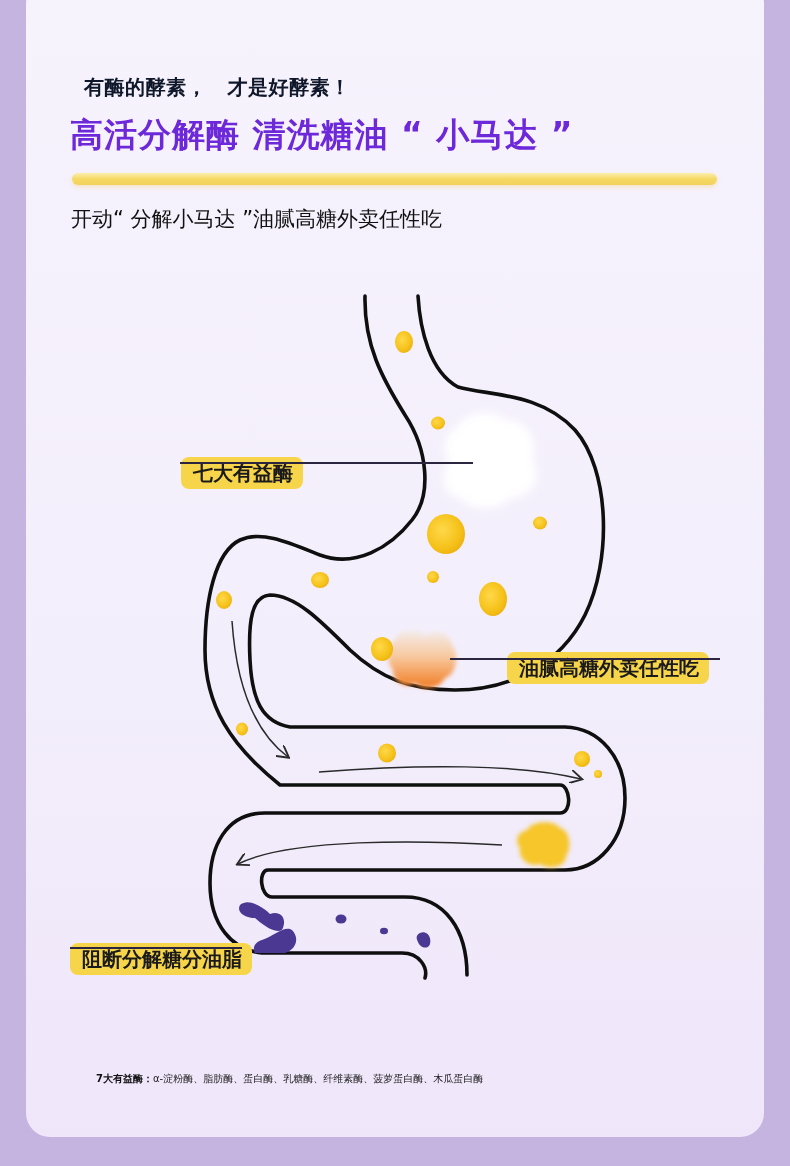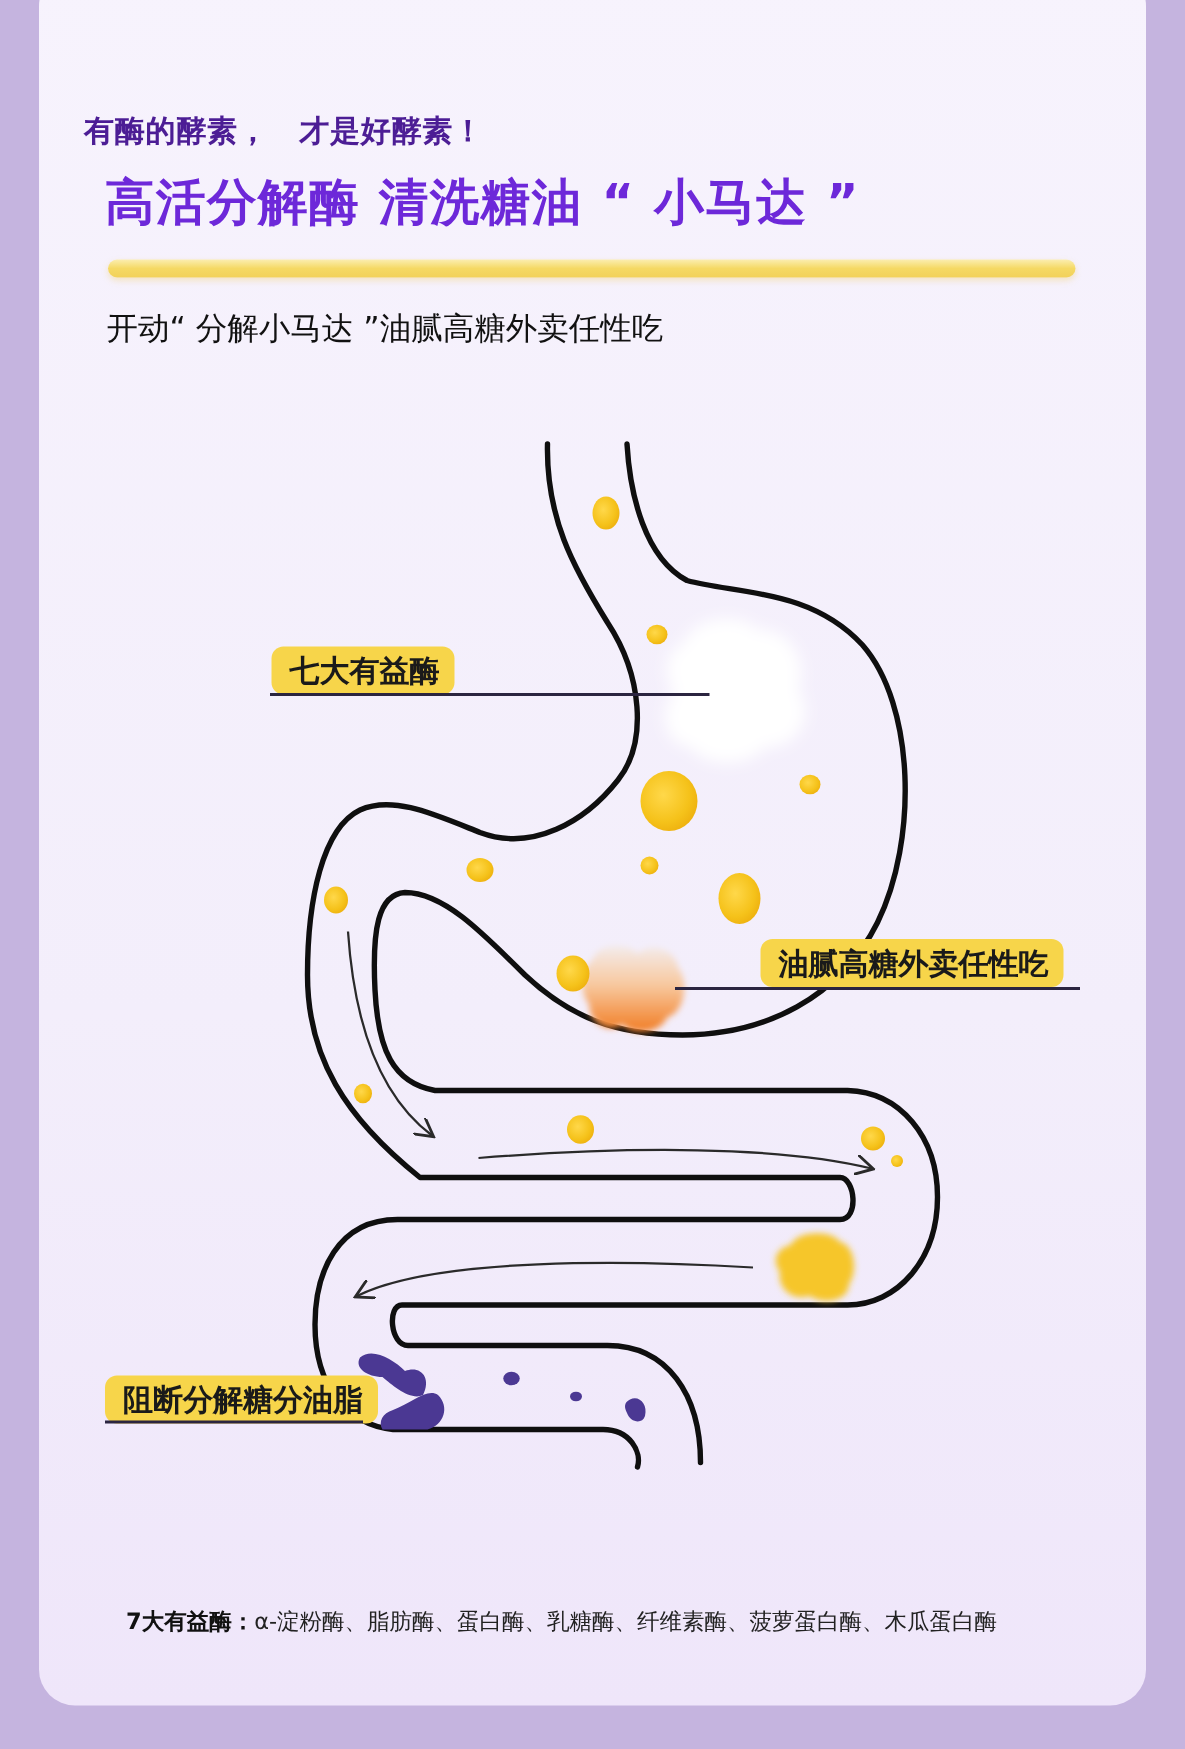--- a/index.html
+++ b/index.html
@@ -7,47 +7,47 @@
     width: 790px; height: 1166px; position: relative; overflow: hidden;
     background: #c5b4df;
     font-family: "DejaVu Sans", "Liberation Sans", sans-serif;
   }
   .card {
     position: absolute; left: 26px; top: -20px; width: 738px; height: 1157px;
     border-radius: 24px;
     background: linear-gradient(180deg, #f7f3fd 0%, #f3eefb 60%, #efe6fa 100%);
   }
   .eyebrow {
-    position: absolute; left: 56px; top: 74px;
-    font-size: 20px; font-weight: bold; color: #4c1d95; letter-spacing: 0.5px;
+    position: absolute; left: 84px; top: 74px;
+    font-size: 20px; font-weight: bold; color: #0f172a; letter-spacing: 0.5px;
   }
   .headline {
     position: absolute; left: 70px; top: 113px;
     font-size: 33px; font-weight: bold; color: #6d28d9; letter-spacing: 1px;
   }
   .highlight-bar {
     position: absolute; left: 72px; top: 173px; width: 645px; height: 12px;
     border-radius: 6px;
     background: linear-gradient(180deg, #fbeeb0 0%, #f5d964 50%, #f2d15a 100%);
     box-shadow: 0 2px 4px rgba(240,200,80,0.35);
   }
   .subline {
     position: absolute; left: 71px; top: 205px;
     font-size: 21px; color: #111;
   }
   .diagram { position: absolute; left: 0; top: 0; width: 790px; height: 1166px; }
   .tag {
     position: absolute; background: #f7d54a; color: #1a1a1a;
     font-size: 20px; font-weight: bold; padding: 3px 10px 3px 12px;
-    border-radius: 8px; line-height: 26px; white-space: nowrap;
+    border-radius: 8px; line-height: 26px; white-space: nowrap; margin-top: 26px;
   }
   .tag-line { position: absolute; height: 2px; background: #2b2540; }
   .footnote {
-    position: absolute; left: 84px; top: 1072px;
-    font-size: 15px; color: #222; white-space: nowrap;
+    position: absolute; left: 96px; top: 1072px;
+    font-size: 10px; color: #222; white-space: nowrap;
   }
   .footnote b { font-weight: bold; color: #111; }
 </style>
 </head>
 <body>
 
 <div class="card"></div>
 
 <div class="eyebrow">有酶的酵素，　才是好酵素！</div>
 <div class="headline">高活分解酶 清洗糖油 “ 小马达 ”</div>

